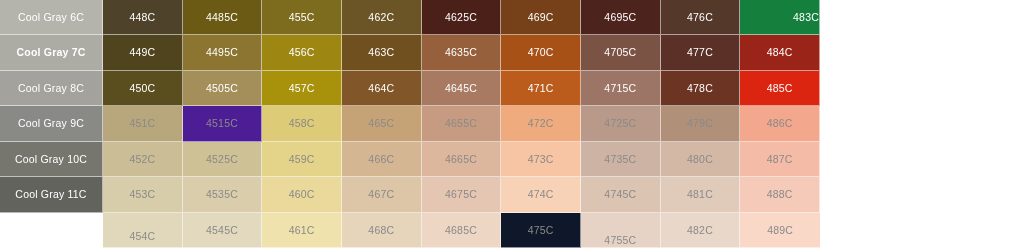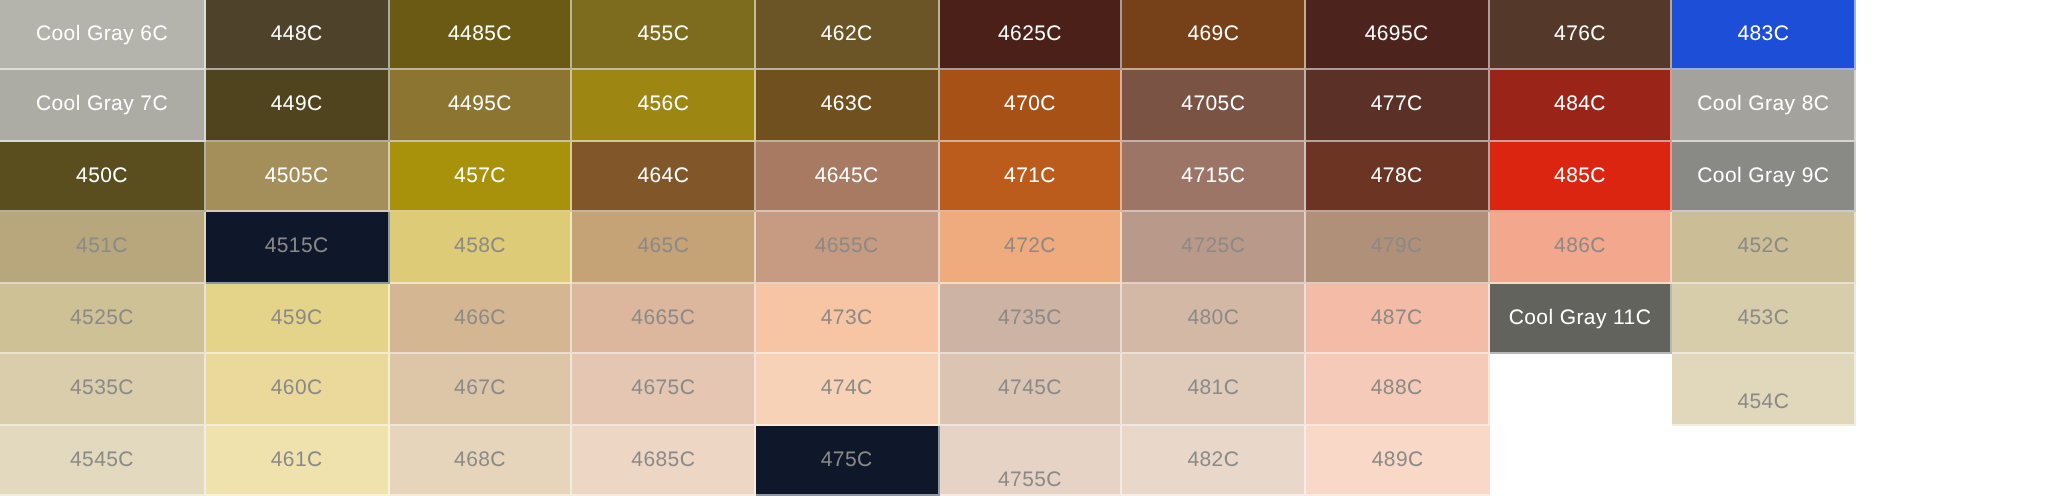--- a/index.html
+++ b/index.html
@@ -7,21 +7,21 @@
     padding: 0;
     background: #ffffff;
   }
   body {
     width: 1024px;
     height: 248px;
     overflow: hidden;
     font-family: "Liberation Sans", sans-serif;
   }
   #swatch-grid {
-    width: 928px;
+    width: 820px;
     height: 248px;
     display: grid;
     grid-template-columns: 103px repeat(9, 1fr);
     grid-template-rows: repeat(7, 1fr);
     box-sizing: border-box;
   }
   .swatch-cell {
     position: relative;
     display: flex;
     align-items: center;
@@ -68,38 +68,41 @@
     </div>
     <div class="swatch-cell" style="background: rgb(118, 64, 24);">
       <span class="swatch-label" style="color: rgb(255, 255, 255);">469C</span>
     </div>
     <div class="swatch-cell" style="background: rgb(76, 36, 29);">
       <span class="swatch-label" style="color: rgb(255, 255, 255);">4695C</span>
     </div>
     <div class="swatch-cell" style="background: rgb(84, 57, 42);">
       <span class="swatch-label" style="color: rgb(255, 255, 255);">476C</span>
     </div>
-    <div class="swatch-cell" style="background: #1d4ed8;">
+    <div class="swatch-cell" style="background: #15803d; justify-content: flex-end;">
       <span class="swatch-label" style="color: rgb(255, 255, 255);">483C</span>
     </div>
     <div class="swatch-cell label-col" style="background: rgb(172, 171, 164);">
-      <span class="swatch-label" style="color: rgb(255, 255, 255);">Cool Gray 7C</span>
+      <span class="swatch-label" style="color: rgb(255, 255, 255); font-weight: bold;">Cool Gray 7C</span>
     </div>
     <div class="swatch-cell" style="background: rgb(80, 68, 31);">
       <span class="swatch-label" style="color: rgb(255, 255, 255);">449C</span>
     </div>
     <div class="swatch-cell" style="background: rgb(139, 117, 48);">
       <span class="swatch-label" style="color: rgb(255, 255, 255);">4495C</span>
     </div>
     <div class="swatch-cell" style="background: rgb(157, 135, 18);">
       <span class="swatch-label" style="color: rgb(255, 255, 255);">456C</span>
     </div>
     <div class="swatch-cell" style="background: rgb(113, 80, 31);">
       <span class="swatch-label" style="color: rgb(255, 255, 255);">463C</span>
     </div>
+    <div class="swatch-cell" style="background: rgb(151, 96, 60);">
+      <span class="swatch-label" style="color: rgb(255, 255, 255);">4635C</span>
+    </div>
     <div class="swatch-cell" style="background: rgb(168, 81, 23);">
       <span class="swatch-label" style="color: rgb(255, 255, 255);">470C</span>
     </div>
     <div class="swatch-cell" style="background: rgb(123, 83, 69);">
       <span class="swatch-label" style="color: rgb(255, 255, 255);">4705C</span>
     </div>
     <div class="swatch-cell" style="background: rgb(91, 48, 38);">
       <span class="swatch-label" style="color: rgb(255, 255, 255);">477C</span>
     </div>
     <div class="swatch-cell" style="background: rgb(155, 36, 24);">
@@ -134,21 +137,21 @@
     </div>
     <div class="swatch-cell" style="background: rgb(220, 37, 17);">
       <span class="swatch-label" style="color: rgb(255, 255, 255);">485C</span>
     </div>
     <div class="swatch-cell label-col" style="background: rgb(137, 138, 134);">
       <span class="swatch-label" style="color: rgb(255, 255, 255);">Cool Gray 9C</span>
     </div>
     <div class="swatch-cell" style="background: rgb(184, 166, 125);">
       <span class="swatch-label" style="color: rgb(138, 138, 136);">451C</span>
     </div>
-    <div class="swatch-cell" style="background: #0f172a;">
+    <div class="swatch-cell" style="background: #4c1d95;">
       <span class="swatch-label" style="color: rgb(138, 138, 136);">4515C</span>
     </div>
     <div class="swatch-cell" style="background: rgb(221, 203, 119);">
       <span class="swatch-label" style="color: rgb(138, 138, 136);">458C</span>
     </div>
     <div class="swatch-cell" style="background: rgb(198, 162, 119);">
       <span class="swatch-label" style="color: rgb(138, 138, 136);">465C</span>
     </div>
     <div class="swatch-cell" style="background: rgb(199, 155, 129);">
       <span class="swatch-label" style="color: rgb(138, 138, 136);">4655C</span>
@@ -157,20 +160,23 @@
       <span class="swatch-label" style="color: rgb(138, 138, 136);">472C</span>
     </div>
     <div class="swatch-cell" style="background: rgb(185, 153, 138);">
       <span class="swatch-label" style="color: rgb(138, 138, 136);">4725C</span>
     </div>
     <div class="swatch-cell" style="background: rgb(176, 144, 121);">
       <span class="swatch-label" style="color: rgb(138, 138, 136);">479C</span>
     </div>
     <div class="swatch-cell" style="background: rgb(243, 167, 141);">
       <span class="swatch-label" style="color: rgb(138, 138, 136);">486C</span>
+    </div>
+    <div class="swatch-cell label-col" style="background: rgb(118, 118, 111);">
+      <span class="swatch-label" style="color: rgb(255, 255, 255);">Cool Gray 10C</span>
     </div>
     <div class="swatch-cell" style="background: rgb(203, 189, 149);">
       <span class="swatch-label" style="color: rgb(138, 138, 136);">452C</span>
     </div>
     <div class="swatch-cell" style="background: rgb(207, 193, 150);">
       <span class="swatch-label" style="color: rgb(138, 138, 136);">4525C</span>
     </div>
     <div class="swatch-cell" style="background: rgb(228, 212, 138);">
       <span class="swatch-label" style="color: rgb(138, 138, 136);">459C</span>
     </div>

